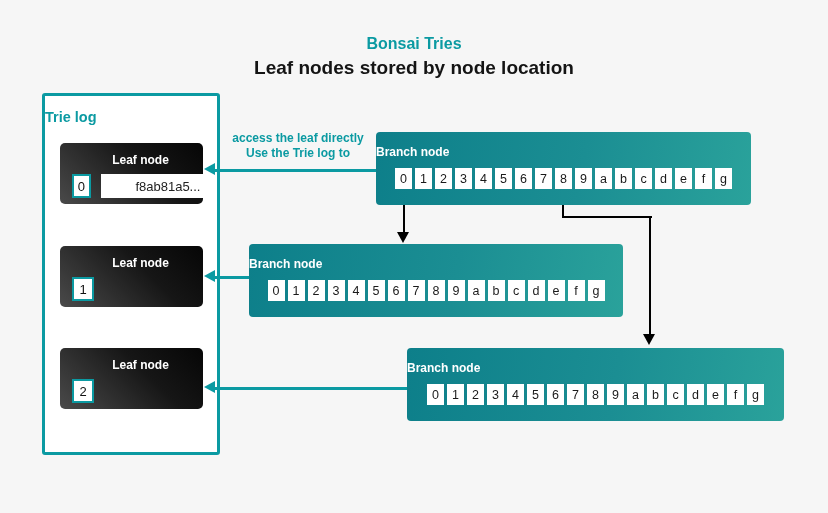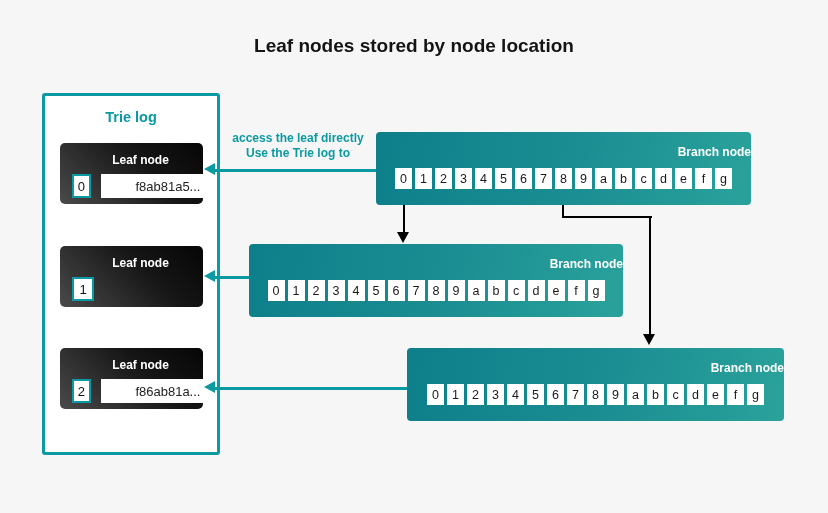--- a/index.html
+++ b/index.html
@@ -9,21 +9,21 @@
   }
   
   .header{position:absolute;top:35px;left:0;width:828px;text-align:center;}
   .header .title{color:#0b9aa2;font-size:16px;font-weight:bold;margin:0 0 4px 0;}
   .header .subtitle{color:#141414;font-size:19px;font-weight:600;margin:0;}
   
   .trielog{
     position:absolute;left:42px;top:93px;width:172px;height:356px;
     background:#ffffff;border:3px solid #0b9aa2;border-radius:3px;
   }
-  .trielog-title{text-align:center;margin-top:13px;color:#0b9aa2;font-weight:bold;font-size:14.5px;}
+  .trielog-title{margin-top:13px;color:#0b9aa2;font-weight:bold;font-size:14.5px;}
   
   .leaf{
     position:absolute;left:60px;width:143px;height:61px;border-radius:5px;
     background:linear-gradient(45deg,#4a4a4a 0%,#161616 60%,#060606 100%);
     box-sizing:border-box;padding-top:10px;
   }
   .leaf-title{color:#ffffff;font-weight:bold;font-size:12px;text-align:center;margin-bottom:7px;padding-left:18px;}
   .leaf-row{display:flex;align-items:center;padding-left:12px;}
   .leaf-index{
     width:18px;height:20px;background:#ffffff;border:2px solid #0b9aa2;
@@ -31,21 +31,21 @@
   }
   .leaf-hash{
     width:85px;height:24px;background:#ffffff;margin-left:10px;
     display:flex;align-items:center;justify-content:center;font-size:13px;color:#222;padding-left:32px;
   }
   
   .branch{
     position:absolute;height:73px;border-radius:4px;box-sizing:border-box;padding-top:13px;
     background:linear-gradient(100deg,#0d7f8a 0%,#1b8e93 55%,#2aa29b 100%);
   }
-  .branch-title{color:#ffffff;font-weight:bold;font-size:12px;text-align:right;margin-bottom:9px;}
+  .branch-title{color:#ffffff;font-weight:bold;font-size:12px;text-align:left;margin-bottom:9px;}
   .branch-cells{display:flex;justify-content:center;gap:3px;}
   .cell{
     width:17px;height:21px;background:#ffffff;display:flex;align-items:center;
     justify-content:center;font-size:12.5px;color:#1a1a1a;
   }
   .branch-1{left:376px;top:132px;width:375px;}
   .branch-2{left:249px;top:244px;width:374px;}
   .branch-3{left:407px;top:348px;width:377px;}
   
   .tline{position:absolute;height:2.5px;background:#0b9aa2;}
@@ -63,20 +63,21 @@
     position:absolute;left:226px;top:131px;width:144px;text-align:center;
     color:#0b9aa2;font-weight:bold;font-size:12px;line-height:15px;
   }
 </style>
 </head>
 <body>
 
 <div class="canvas">
 
   <div class="header">
+    <div class="title">Bonsai Tries</div>
     <div class="subtitle">Leaf nodes stored by node location</div>
   </div>
 
   <div class="trielog">
     <div class="trielog-title">Trie log</div>
   </div>
 
   <div class="leaf" style="top:143px;">
     <div class="leaf-title">Leaf node</div>
     <div class="leaf-row">
@@ -89,21 +90,20 @@
     <div class="leaf-title">Leaf node</div>
     <div class="leaf-row">
       <div class="leaf-index">1</div>
     </div>
   </div>
 
   <div class="leaf" style="top:348px;">
     <div class="leaf-title">Leaf node</div>
     <div class="leaf-row">
       <div class="leaf-index">2</div>
-      <div class="leaf-hash">f86ab81a...</div>
     </div>
   </div>
 
   <div class="branch branch-1">
     <div class="branch-title">Branch node</div>
     <div class="branch-cells">
         <span class="cell">0</span>
         <span class="cell">1</span>
         <span class="cell">2</span>
         <span class="cell">3</span>

